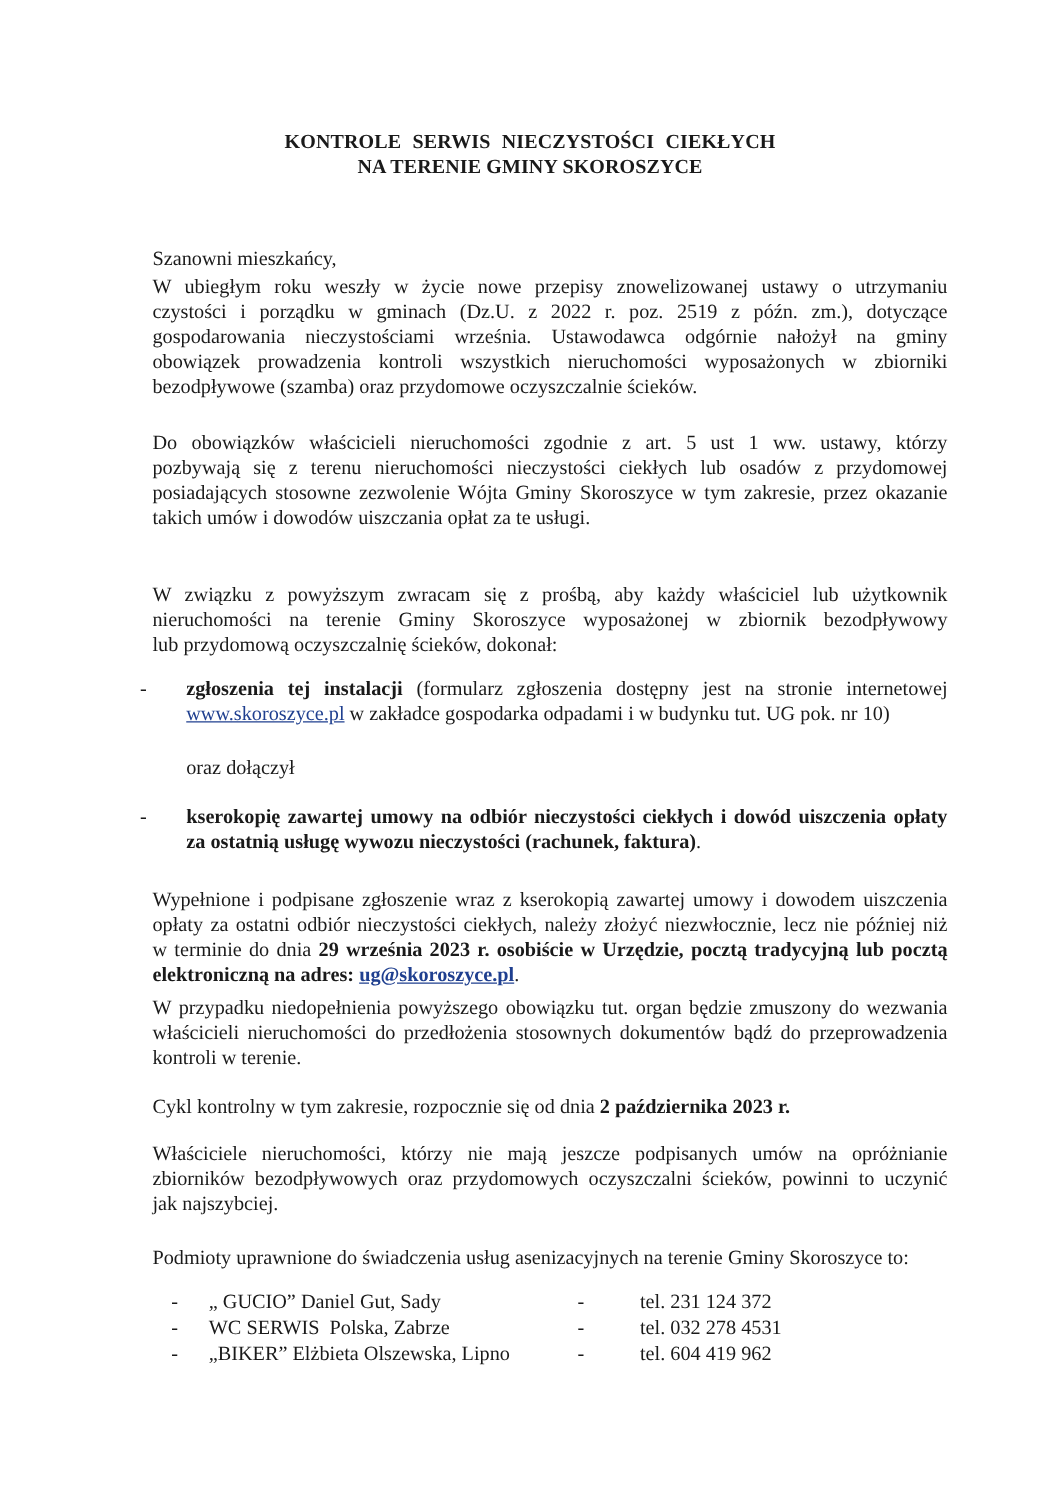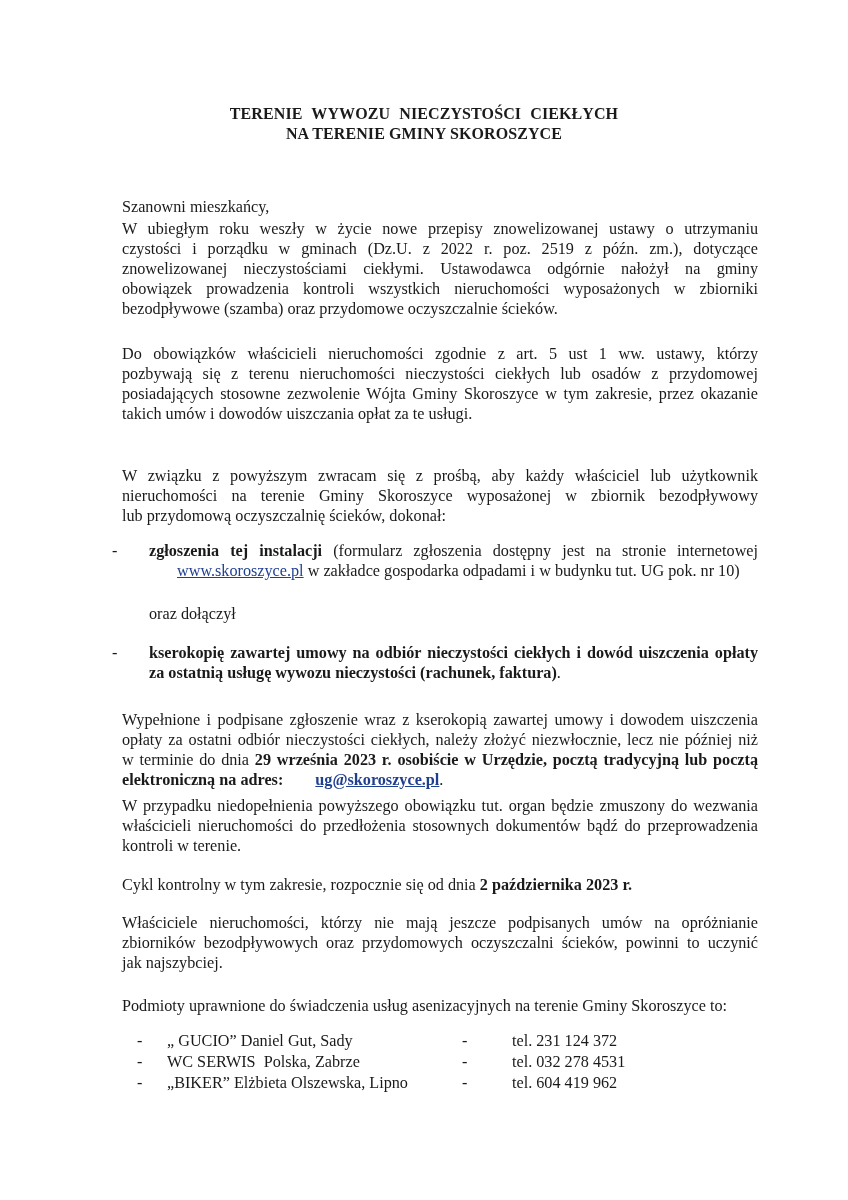--- a/index.html
+++ b/index.html
@@ -5,44 +5,44 @@
   html, body { margin: 0; padding: 0; background: #ffffff; }
   body { width: 848px; height: 1200px; position: relative; overflow: hidden;
          font-family: "Liberation Serif", serif; color: #1a1a1a; font-size: 16.2px; line-height: 20px; }
   .page { position: absolute; left: 0; top: 0; width: 848px; height: 1200px; }
   .title { position: absolute; left: 0; width: 848px; text-align: center; font-weight: bold; font-size: 16px; letter-spacing: 0.1px; }
   .title1 { top: 104px; word-spacing: 5px; }
   .title2 { top: 124px; }
   .blk { position: absolute; left: 122px; width: 636px; }
   .line { display: block; text-align: justify; text-align-last: justify; white-space: nowrap; }
   .line.last { text-align-last: left; }
-  a.link { color: #1f3f8f; text-decoration: underline; margin-left: 28px; }
+  a.link { color: #1f3f8f; text-decoration: underline; }
   b { font-weight: bold; }
   .dash { position: absolute; left: 112px; width: 20px; }
   .item { position: absolute; left: 149px; width: 609px; }
   .prov-row { position: absolute; left: 137px; width: 520px; height: 20px; }
   .prov-row .d1 { position: absolute; left: 0; }
   .prov-row .name { position: absolute; left: 30px; }
   .prov-row .d2 { position: absolute; left: 325px; }
   .prov-row .tel { position: absolute; left: 375px; }
 </style>
 </head>
 <body>
 
 <div class="page">
 
-  <div class="title title1">TERENIE WYWOZU NIECZYSTOŚCI CIEKŁYCH</div>
+  <div class="title title1">KONTROLE SERWIS NIECZYSTOŚCI CIEKŁYCH</div>
   <div class="title title2">NA TERENIE GMINY SKOROSZYCE</div>
 
   <div class="blk" style="top:173px;margin-top:24px;">Szanowni mieszkańcy,</div>
 
   <div class="blk" style="top:219px;">
     <span class="line">W ubiegłym roku weszły w życie nowe przepisy znowelizowanej ustawy o utrzymaniu</span>
     <span class="line">czystości i porządku w gminach (Dz.U. z 2022 r. poz. 2519 z późn. zm.), dotyczące</span>
-    <span class="line">znowelizowanej nieczystościami ciekłymi. Ustawodawca odgórnie nałożył na gminy</span>
+    <span class="line">gospodarowania nieczystościami września. Ustawodawca odgórnie nałożył na gminy</span>
     <span class="line">obowiązek prowadzenia kontroli wszystkich nieruchomości wyposażonych w zbiorniki</span>
     <span class="line last">bezodpływowe (szamba) oraz przydomowe oczyszczalnie ścieków.</span>
   </div>
 
   <div class="blk" style="top:344px;">
     <span class="line">Do obowiązków właścicieli nieruchomości zgodnie z art. 5 ust 1 ww. ustawy, którzy</span>
     <span class="line">pozbywają się z terenu nieruchomości nieczystości ciekłych lub osadów z przydomowej</span>
     <span class="line">posiadających stosowne zezwolenie Wójta Gminy Skoroszyce w tym zakresie, przez okazanie</span>
     <span class="line last">takich umów i dowodów uiszczania opłat za te usługi.</span>
   </div>

